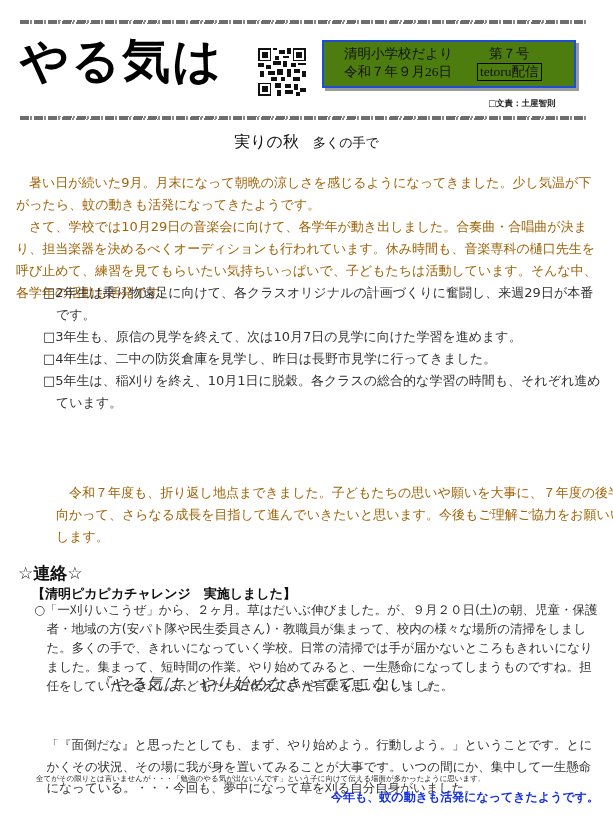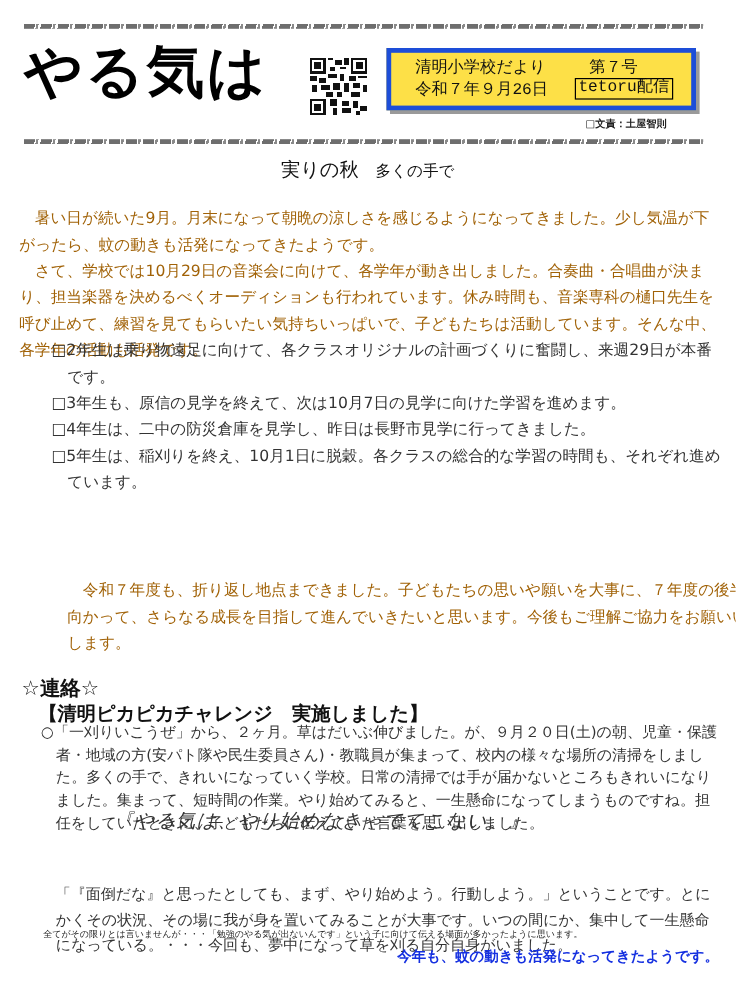--- a/index.html
+++ b/index.html
@@ -4,37 +4,37 @@
 <style>
   html, body { margin:0; padding:0; background:#ffffff; }
   body { width:613px; height:835px; position:relative; overflow:hidden;
          font-family:"DejaVu Sans", sans-serif; color:#222; }
   .rope { position:absolute; left:20px; width:566px; height:4px;
           background: repeating-linear-gradient(100deg, #6e6e6e 0 9px, #ffffff 9px 10px, #8a8a8a 10px 12px, #ffffff 12px 14px); }
   .title { position:absolute; left:20px; top:36px; font-family:"DejaVu Serif", serif;
            font-size:48px; font-weight:bold; letter-spacing:2px; color:#000; line-height:1; }
   .qr { position:absolute; left:258px; top:47px; width:48px; height:50px; }
   .infobox { position:absolute; left:322px; top:40px; width:250px; height:44px;
-             border:4px solid #1d4ed8; box-shadow:3px 3px 0 #9a9a9a; background:#fde047;
-             font-family:Liberation Mono, monospace; font-size:13.5px; color:#111; }
+             border:2px solid #1d4ed8; box-shadow:3px 3px 0 #9a9a9a; background:#4d7c0f;
+             font-family:Liberation Serif, serif; font-size:13.5px; color:#111; }
   .infobox .l1 { position:absolute; left:20px; top:3px; }
   .infobox .l2 { position:absolute; left:20px; top:21px; }
   .infobox .issue { position:absolute; left:165px; top:3px; }
   .infobox .tetoru { position:absolute; left:153px; top:21px; border:1px solid #000; padding:0 2px; line-height:16px; }
   .author { position:absolute; left:488px; top:98px; font-size:8.5px; font-weight:bold; color:#222; }
   .headline { position:absolute; left:0; width:613px; top:132px; text-align:center;
               font-family:"DejaVu Serif", serif; color:#111; }
   .headline .h-main { font-size:16px; }
   .headline .h-sub { font-size:13px; margin-left:14px; }
   .body-text { position:absolute; left:16px; width:585px; font-size:13px; line-height:22px; color:#a16207; }
   .p { margin:0; text-indent:1em; }
   .list { position:absolute; left:43px; width:560px; font-size:13px; line-height:22px; color:#333; }
   .list .item { padding-left:1em; text-indent:-1em; }
   .notice-h { position:absolute; left:18px; top:562px; font-size:17px; font-weight:bold; color:#111; }
-  .sub-h { position:absolute; left:32px; top:585px; font-size:16px; font-weight:bold; color:#111; }
+  .sub-h { position:absolute; left:32px; top:585px; font-size:13px; font-weight:bold; color:#111; }
   .notice-body { position:absolute; left:34px; width:570px; top:600px; font-size:12.5px; line-height:19px; color:#333; }
   .notice-body .first { padding-left:1em; text-indent:-1em; }
   .quote { position:absolute; left:95px; top:674px; font-size:16px; letter-spacing:1px; color:#333; font-style:italic; }
   .notice-body2 { position:absolute; left:34px; width:570px; top:734px; font-size:12.5px; line-height:21.5px; color:#333; }
   .notice-body2 .cont { padding-left:1em; }
   .small-note { position:absolute; left:36px; top:774px; font-size:7.5px; color:#222; }
   .thanks { position:absolute; right:14px; top:789px; font-size:12px; font-weight:bold; color:#1530e0; }
 </style>
 </head>
 <body>

